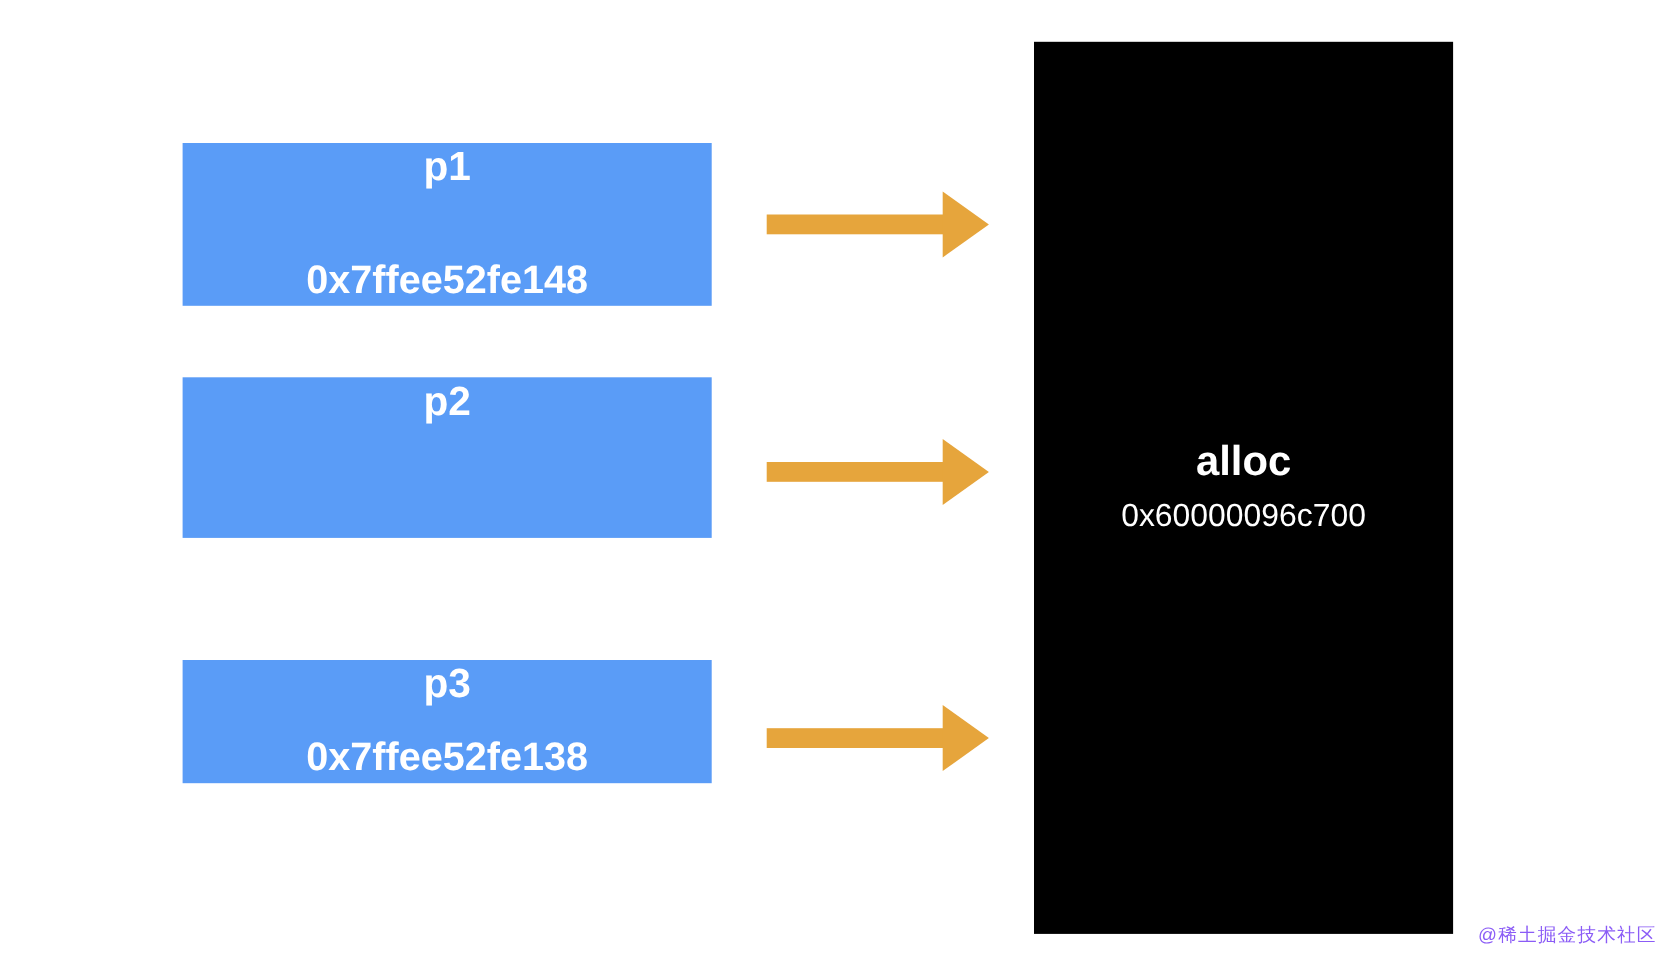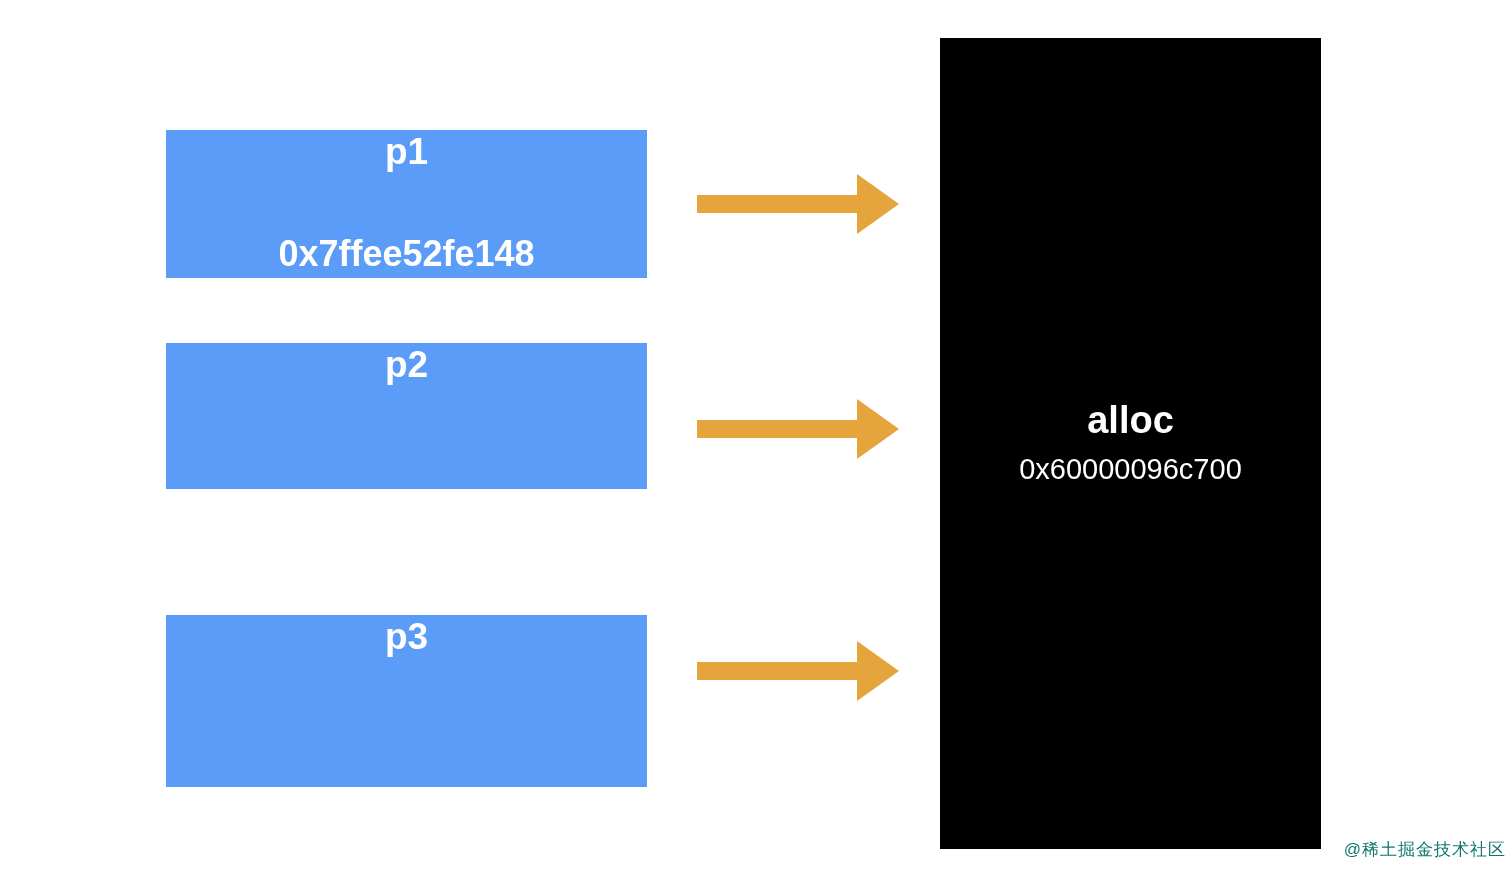--- a/index.html
+++ b/index.html
@@ -32,21 +32,21 @@
     font-weight: bold;
     line-height: 1.2;
   }
   .pointer-box .ptr-addr {
     font-size: 36px;
     font-weight: bold;
     line-height: 1.3;
   }
   #p1-box { top: 130px; height: 148px; }
   #p2-box { top: 343px; height: 146px; }
-  #p3-box { top: 615px; height: 172px; }
+  #p3-box { top: 600px; height: 112px; }
 
   .arrow {
     position: absolute;
     left: 697px;
     width: 202px;
     height: 60px;
   }
   #arrow-1 { top: 174px; }
   #arrow-2 { top: 399px; }
   #arrow-3 { top: 641px; }
@@ -98,40 +98,41 @@
     font-size: 29px;
     font-weight: normal;
     line-height: 1.6;
   }
 
   .watermark {
     position: absolute;
     right: 6px;
     bottom: 16px;
     font-size: 17px;
-    color: #0f766e;
+    color: #8b5cf6;
     letter-spacing: 1px;
   }
 </style>
 </head>
 <body>
 
 <div class="canvas">
 
   <div class="pointer-box" id="p1-box">
     <div class="ptr-name">p1</div>
     <div class="ptr-addr">0x7ffee52fe148</div>
   </div>
 
   <div class="pointer-box" id="p2-box">
     <div class="ptr-name">p2</div>
   </div>
 
   <div class="pointer-box" id="p3-box">
     <div class="ptr-name">p3</div>
+    <div class="ptr-addr">0x7ffee52fe138</div>
   </div>
 
   <div class="arrow" id="arrow-1">
     <div class="arrow-shaft"></div>
     <div class="arrow-head"></div>
   </div>
 
   <div class="arrow" id="arrow-2">
     <div class="arrow-shaft"></div>
     <div class="arrow-head"></div>

